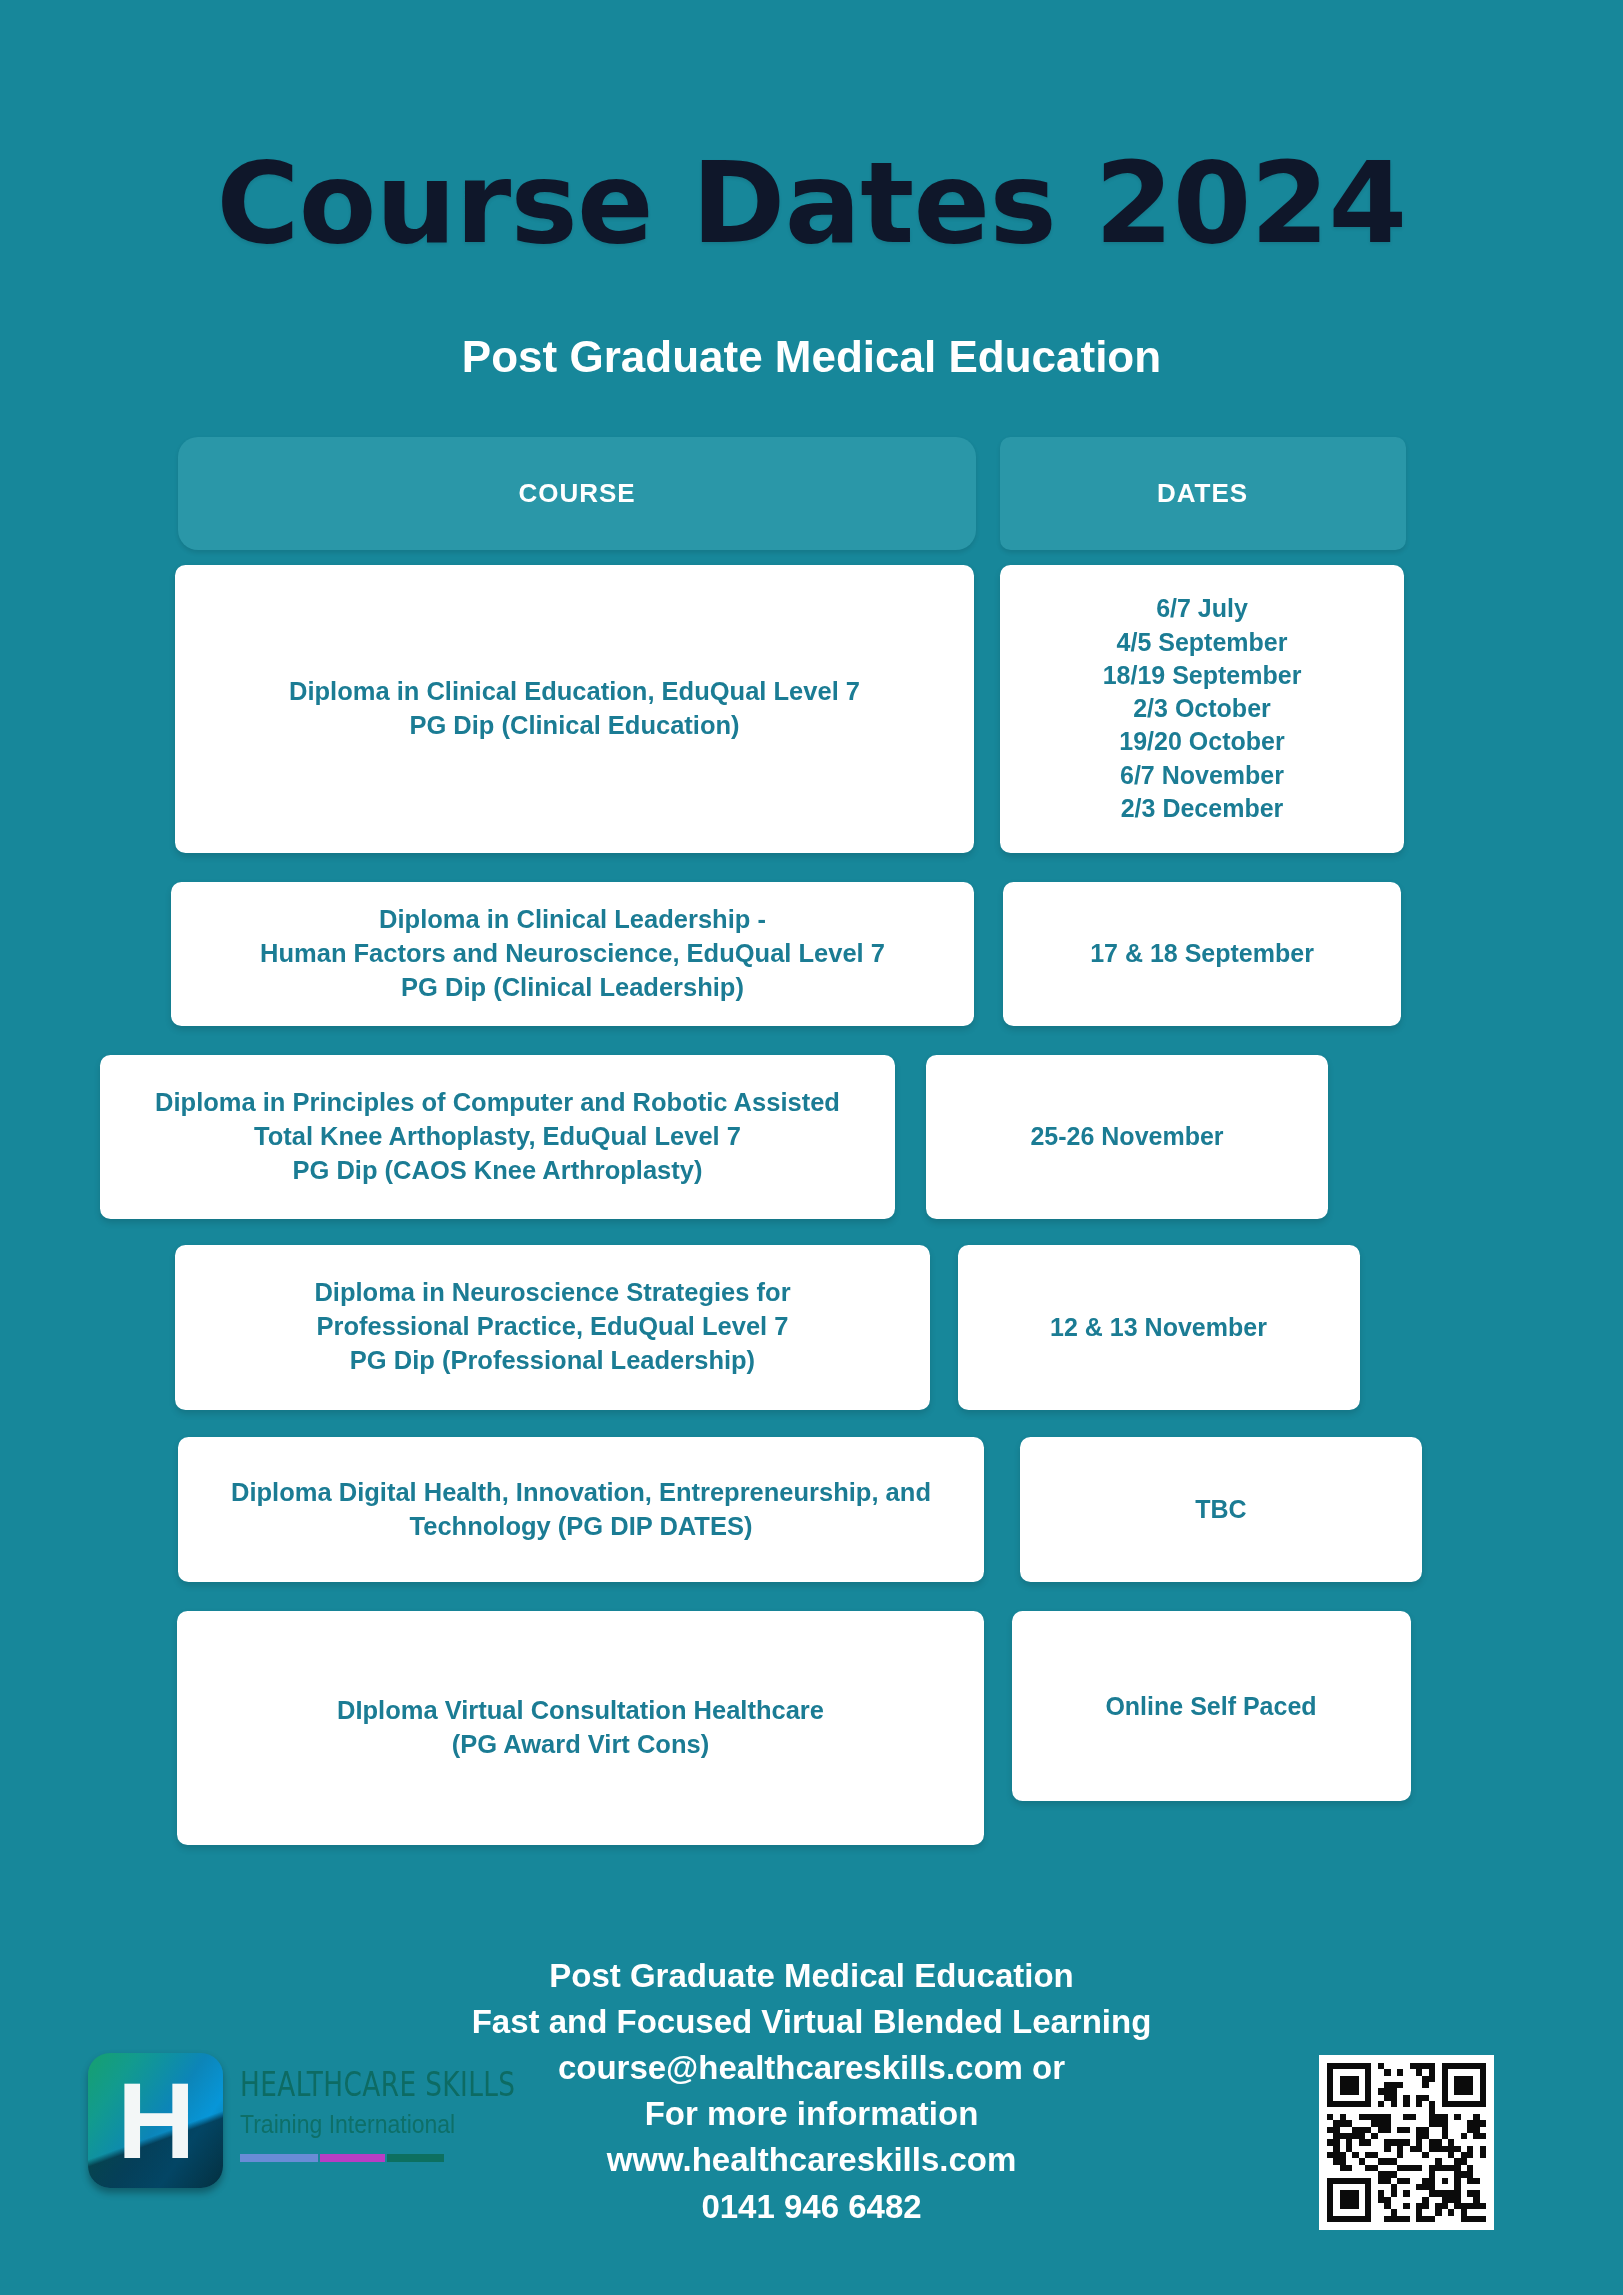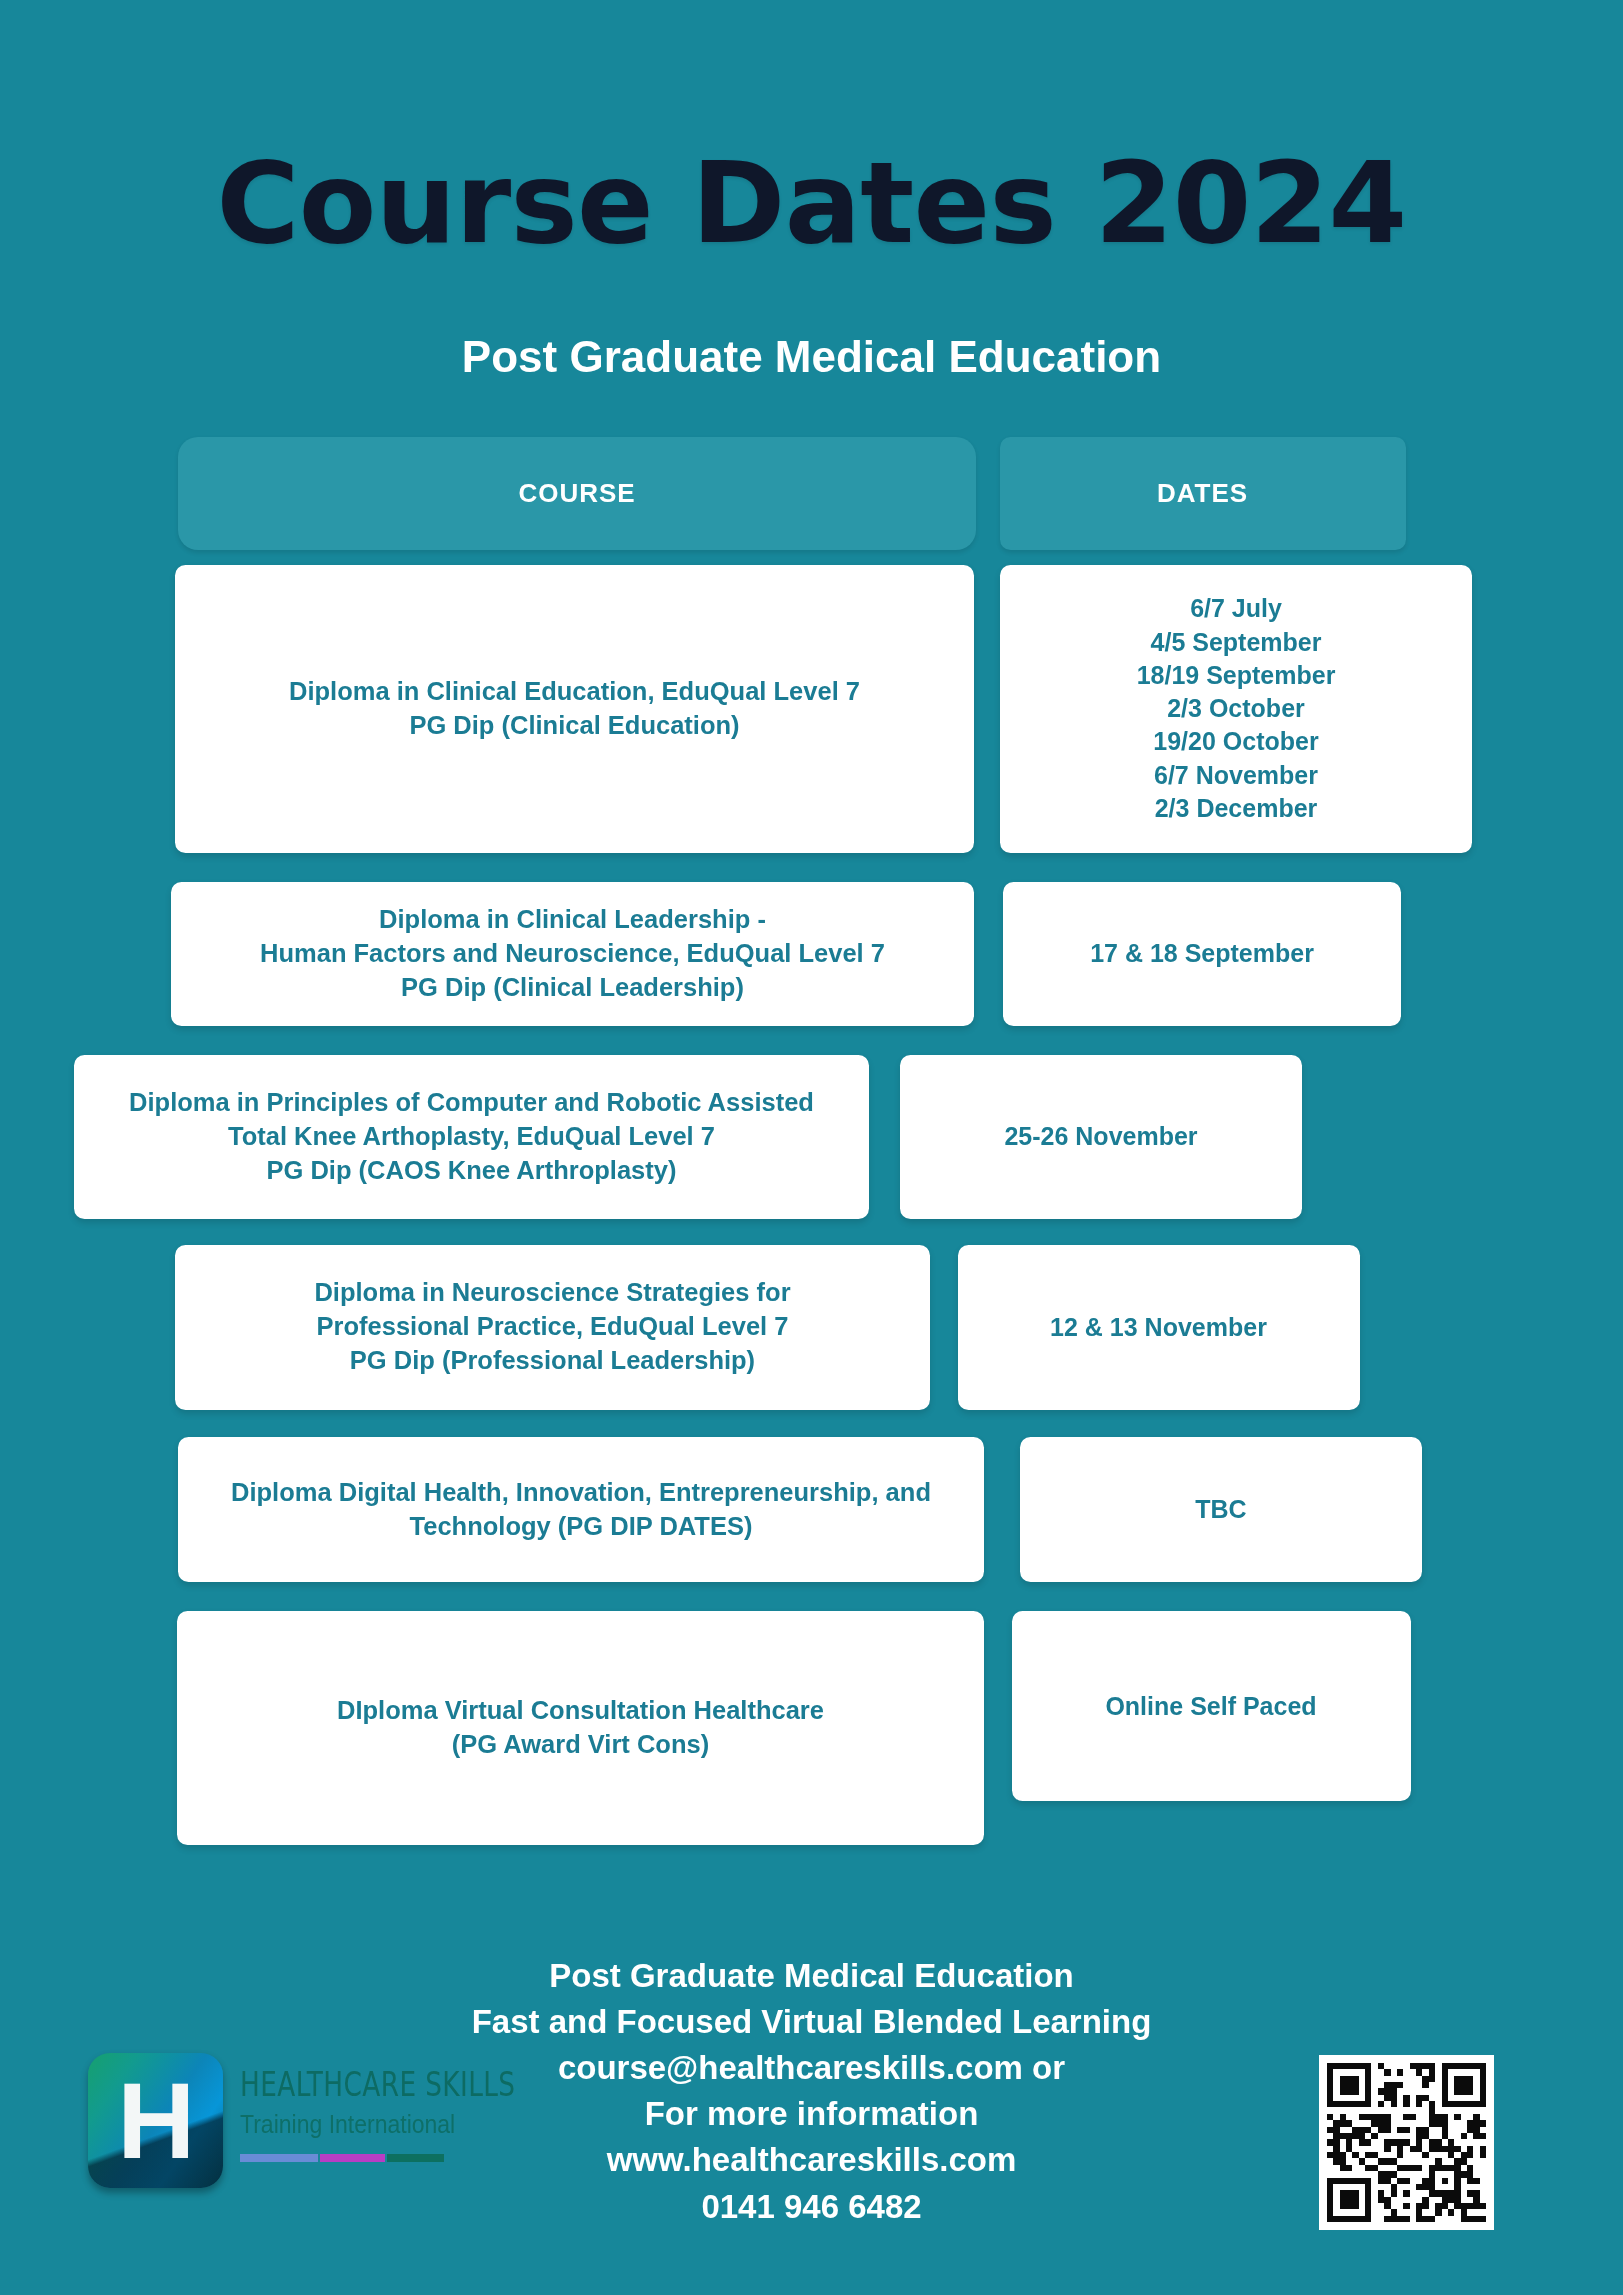--- a/index.html
+++ b/index.html
@@ -85,27 +85,27 @@
     font-weight: 700;
     line-height: 1.33;
     text-align: center;
     white-space: pre-line;
   }
   .cell.dates .txt { font-size: 25px; }
 
   
   .r1 { padding-left: 175px; }
   .r1 .c-course { width: 799px; height: 288px; }
-  .r1 .c-dates  { width: 472px; height: 288px; margin-left: 26px; }
+  .r1 .c-dates  { width: 404px; height: 288px; margin-left: 26px; }
 
   .r2 { padding-left: 171px; margin-top: 29px; }
   .r2 .c-course { width: 803px; height: 144px; }
   .r2 .c-dates  { width: 398px; height: 144px; margin-left: 29px; }
 
-  .r3 { padding-left: 74px; margin-top: 29px; }
+  .r3 { padding-left: 100px; margin-top: 29px; }
   .r3 .c-course { width: 795px; height: 164px; }
   .r3 .c-dates  { width: 402px; height: 164px; margin-left: 31px; }
 
   .r4 { padding-left: 175px; margin-top: 26px; }
   .r4 .c-course { width: 755px; height: 165px; }
   .r4 .c-dates  { width: 402px; height: 165px; margin-left: 27.5px; }
 
   .r5 { padding-left: 178px; margin-top: 27.5px; }
   .r5 .c-course { width: 806px; height: 145px; }
   .r5 .c-dates  { width: 402px; height: 145px; margin-left: 36px; justify-content: center; }

